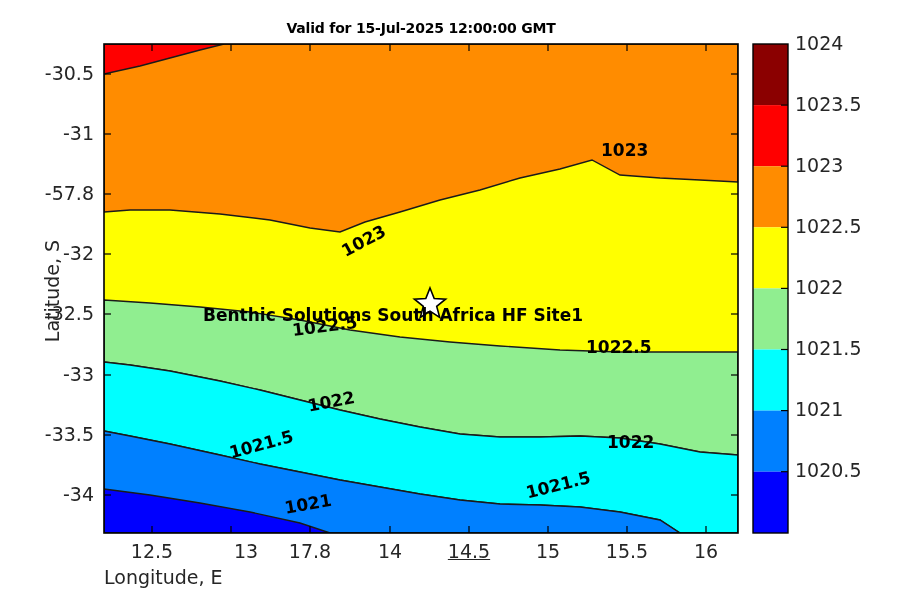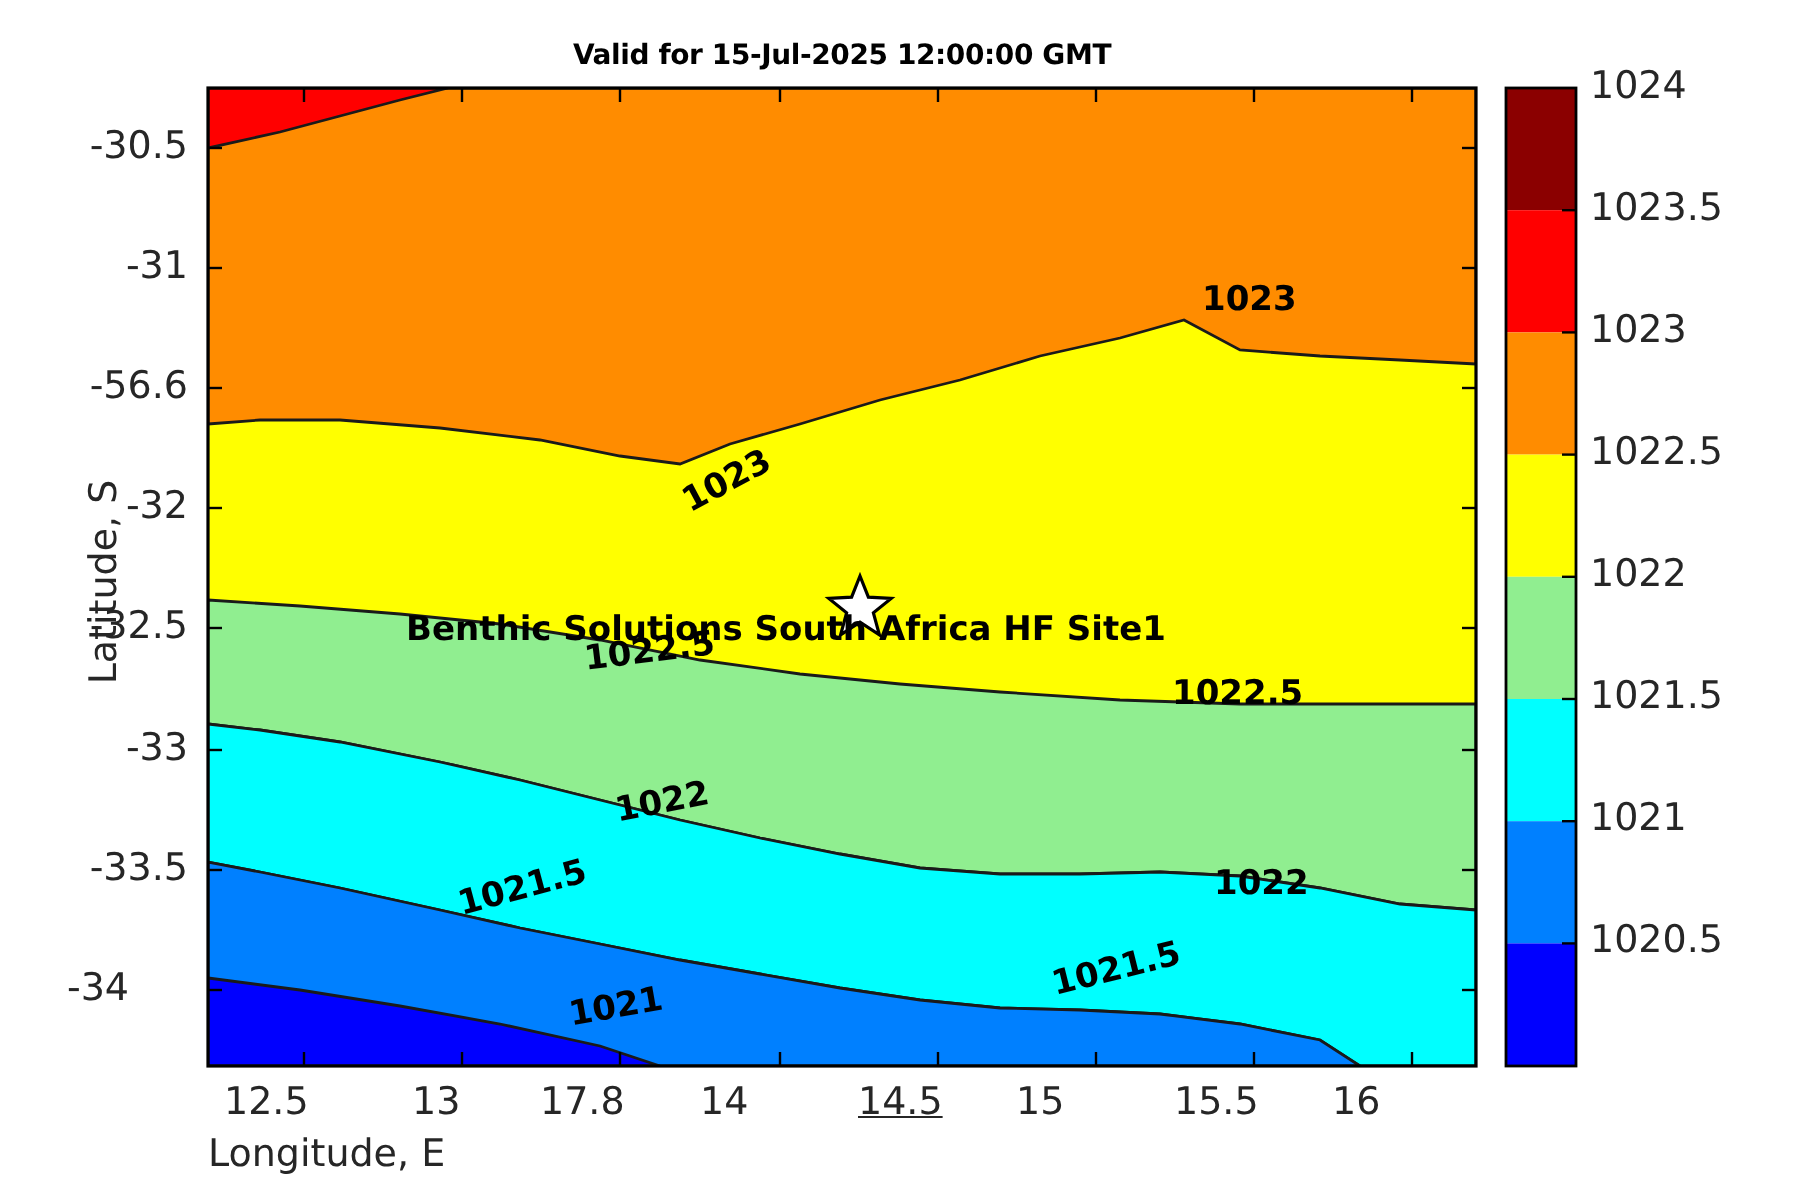--- a/index.html
+++ b/index.html
@@ -45,21 +45,21 @@
     transform-origin: 50% 50%;
   }
   .tick-text {
     position: absolute;
     font-size: 19px;
     color: #262626;
     font-family: "DejaVu Sans", sans-serif;
     white-space: nowrap;
   }
   .ytick { text-align: right; width: 90px; }
-  .xtick { text-align: left; width: 80px; }
+  .xtick { text-align: center; width: 80px; }
   .cbtick { text-align: left; width: 110px; font-size: 19px; }
   .site-label {
     position: absolute;
     font-size: 17px;
     font-weight: bold;
     color: #000000;
     font-family: "DejaVu Sans", sans-serif;
     white-space: nowrap;
   }
   .clabel {
@@ -167,26 +167,26 @@
         <line x1="788" y1="288.4" x2="781" y2="288.4"></line>
         <line x1="788" y1="349.5" x2="781" y2="349.5"></line>
         <line x1="788" y1="410.6" x2="781" y2="410.6"></line>
         <line x1="788" y1="471.7" x2="781" y2="471.7"></line>
       </g>
     </g>
   </svg>
 
   <div class="tick-text ytick" style="left:4px; top:62px;">-30.5</div>
   <div class="tick-text ytick" style="left:4px; top:122px;">-31</div>
-  <div class="tick-text ytick" style="left:4px; top:182px;">-56.6</div>
+  <div class="tick-text ytick" style="left:4px; top:182px;">-57.8</div>
   <div class="tick-text ytick" style="left:4px; top:242px;">-32</div>
   <div class="tick-text ytick" style="left:4px; top:302px;">-32.5</div>
   <div class="tick-text ytick" style="left:4px; top:363px;">-33</div>
   <div class="tick-text ytick" style="left:4px; top:423px;">-33.5</div>
-  <div class="tick-text ytick" style="left:4px; top:483px;text-align:center;">-34</div>
+  <div class="tick-text ytick" style="left:4px; top:483px;">-34</div>
 
   <div class="tick-text xtick" style="left:112px; top:540px;">12.5</div>
   <div class="tick-text xtick" style="left:206px; top:540px;">13</div>
   <div class="tick-text xtick" style="left:270px; top:540px;">17.8</div>
   <div class="tick-text xtick" style="left:350px; top:540px;">14</div>
   <div class="tick-text xtick" style="left:429px; top:540px;text-decoration:underline;">14.5</div>
   <div class="tick-text xtick" style="left:508px; top:540px;">15</div>
   <div class="tick-text xtick" style="left:587px; top:540px;">15.5</div>
   <div class="tick-text xtick" style="left:666px; top:540px;">16</div>
 

